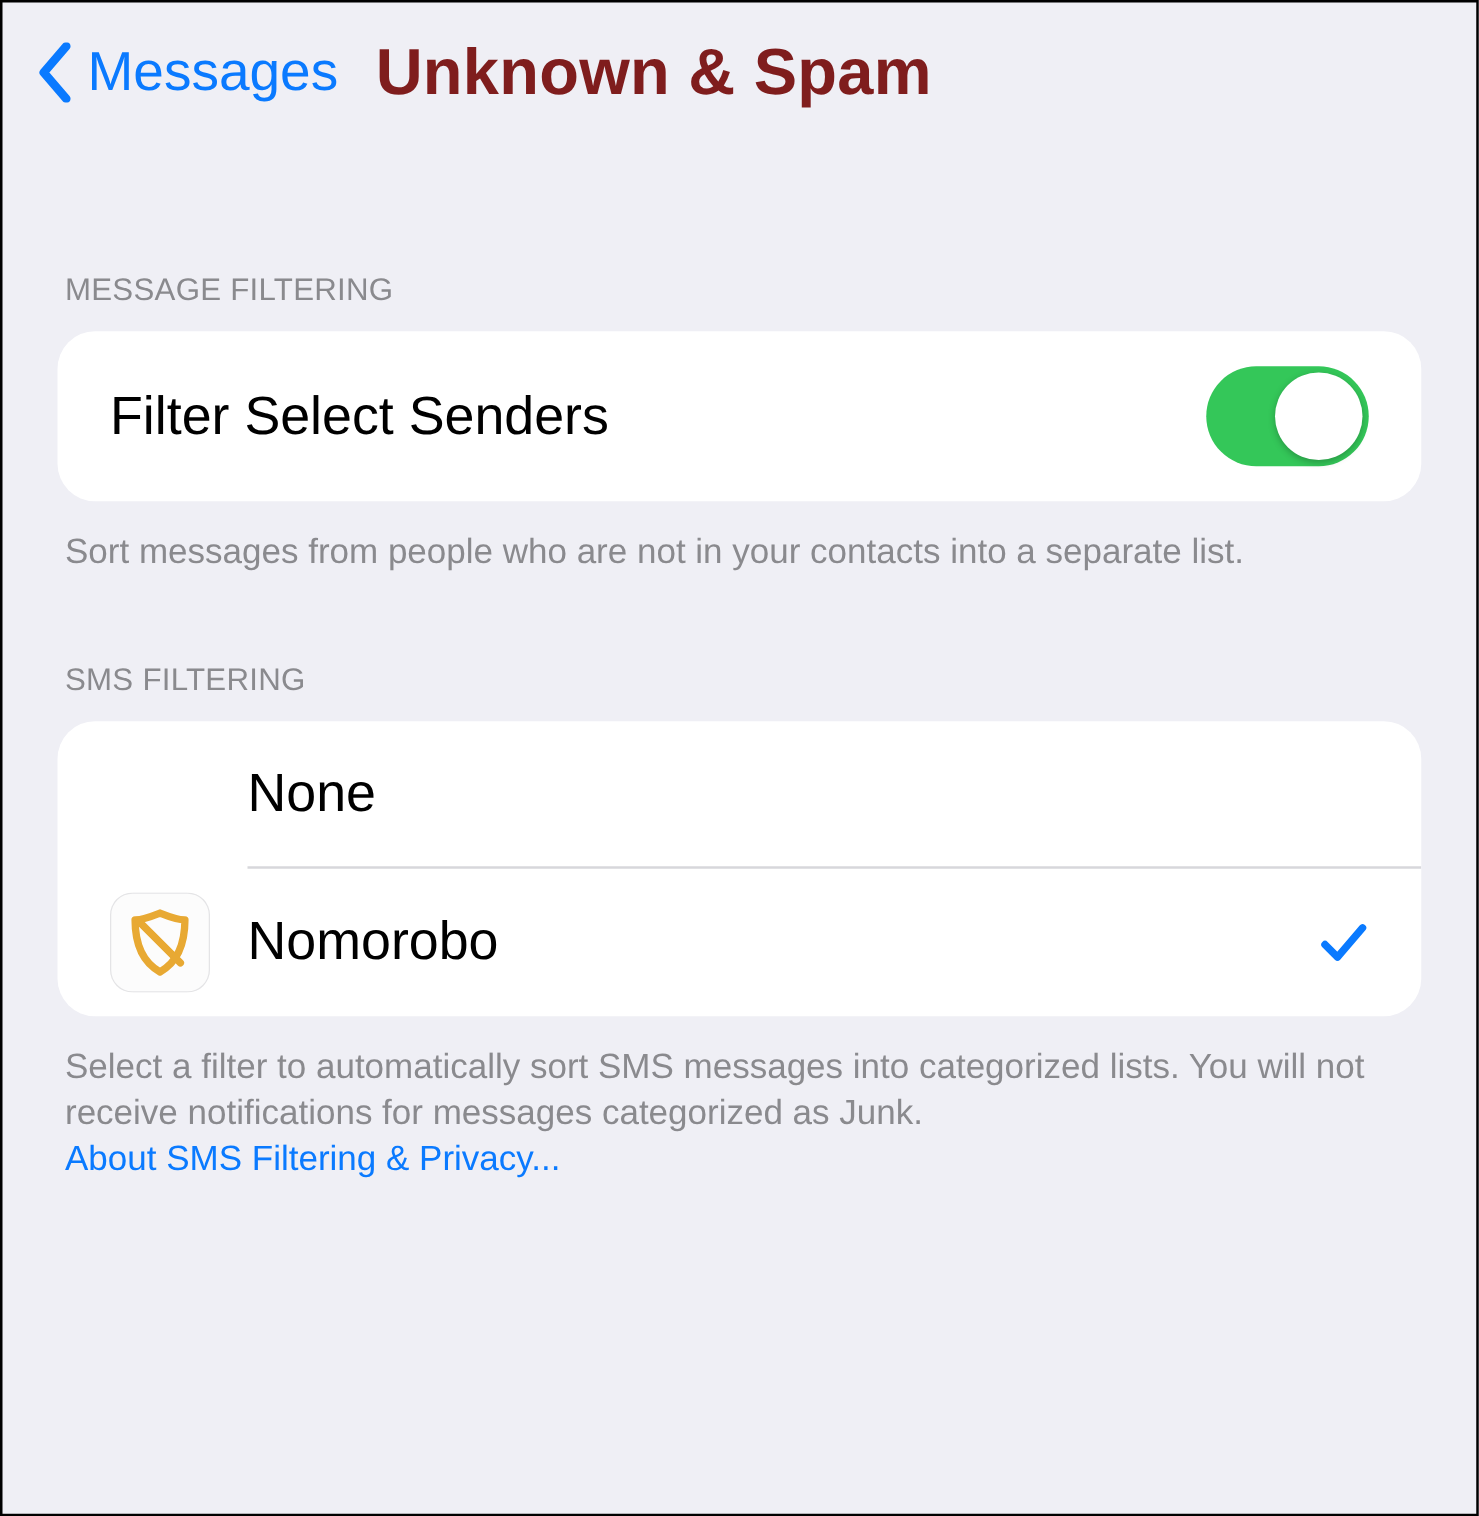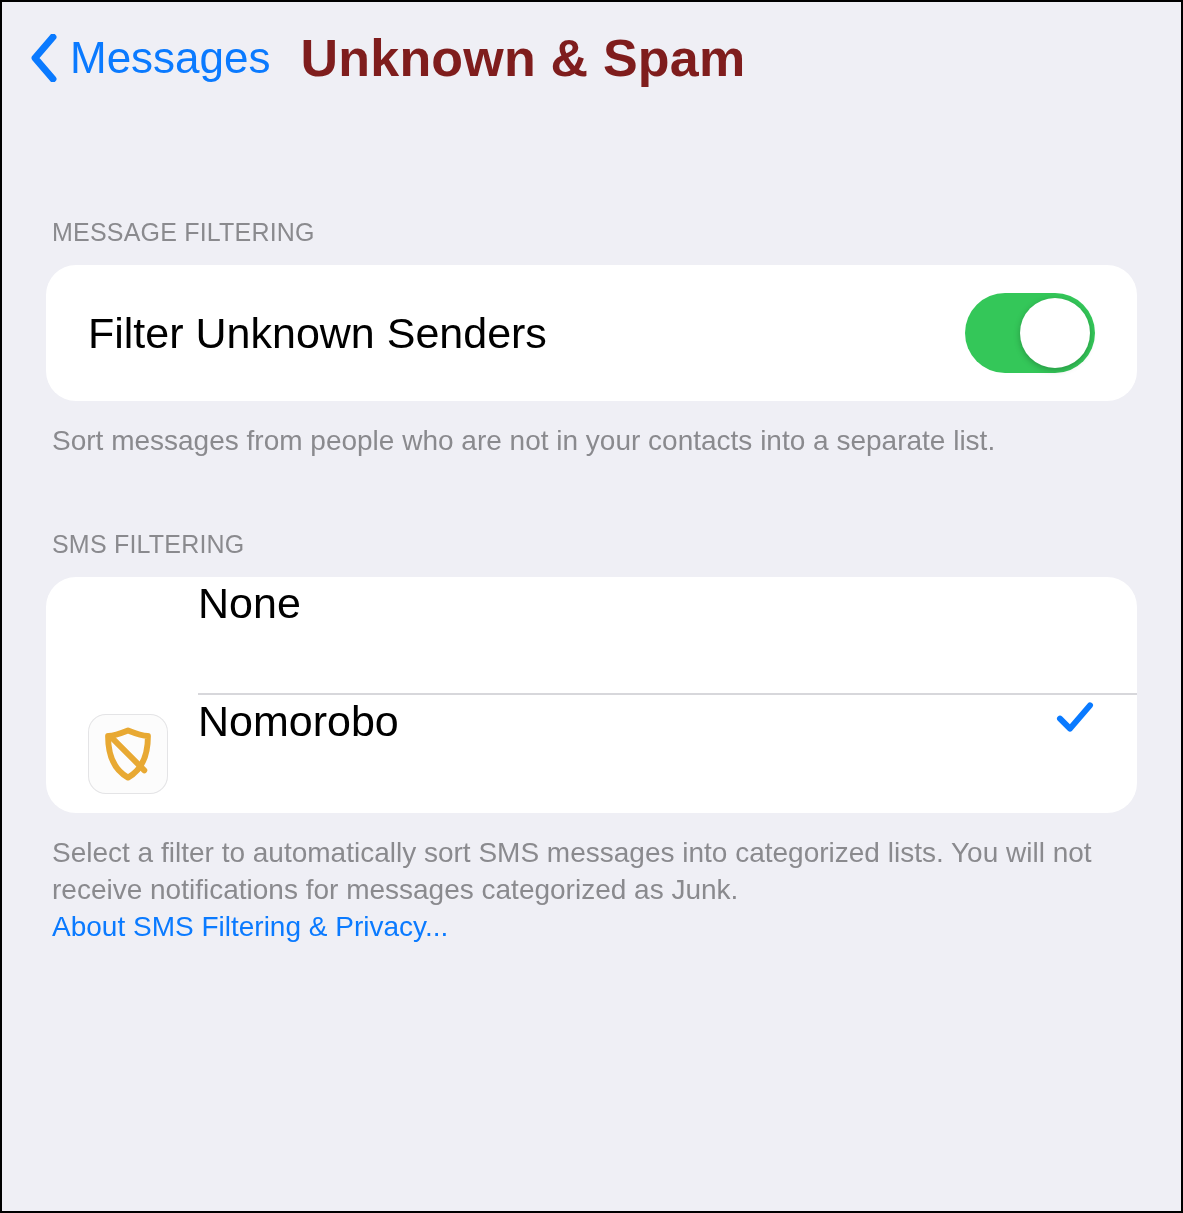--- a/index.html
+++ b/index.html
@@ -86,20 +86,21 @@
       box-shadow: 0 2px 6px rgba(0,0,0,0.25);
     }
     .section-footer {
       font-size: 28px;
       line-height: 1.32;
       color: #8a8a8e;
       padding: 22px 6px 0 6px;
     }
     .list-row {
       display: flex;
+      align-items: center;
       padding: 2px 42px 2px 42px;
       min-height: 118px;
       position: relative;
     }
     .list-icon-col {
       width: 110px;
       display: flex;
       align-items: center;
       justify-content: flex-start;
     }
@@ -146,21 +147,21 @@
     </svg>
     <span>Messages</span>
   </div>
   <div class="nav-title">Unknown &amp; Spam</div>
 </div>
 
 <div class="section">
   <div class="section-header first-header">MESSAGE FILTERING</div>
   <div class="panel">
     <div class="toggle-row">
-      <span class="toggle-label">Filter Unknown Senders</span>
+      <span class="toggle-label">Filter Select Senders</span>
       <div class="switch">
         <div class="switch-knob"></div>
       </div>
     </div>
   </div>
   <div class="section-footer">Sort messages from people who are not in your contacts into a separate list.</div>
 </div>
 
 <div class="section">
   <div class="section-header second-header">SMS FILTERING</div>

